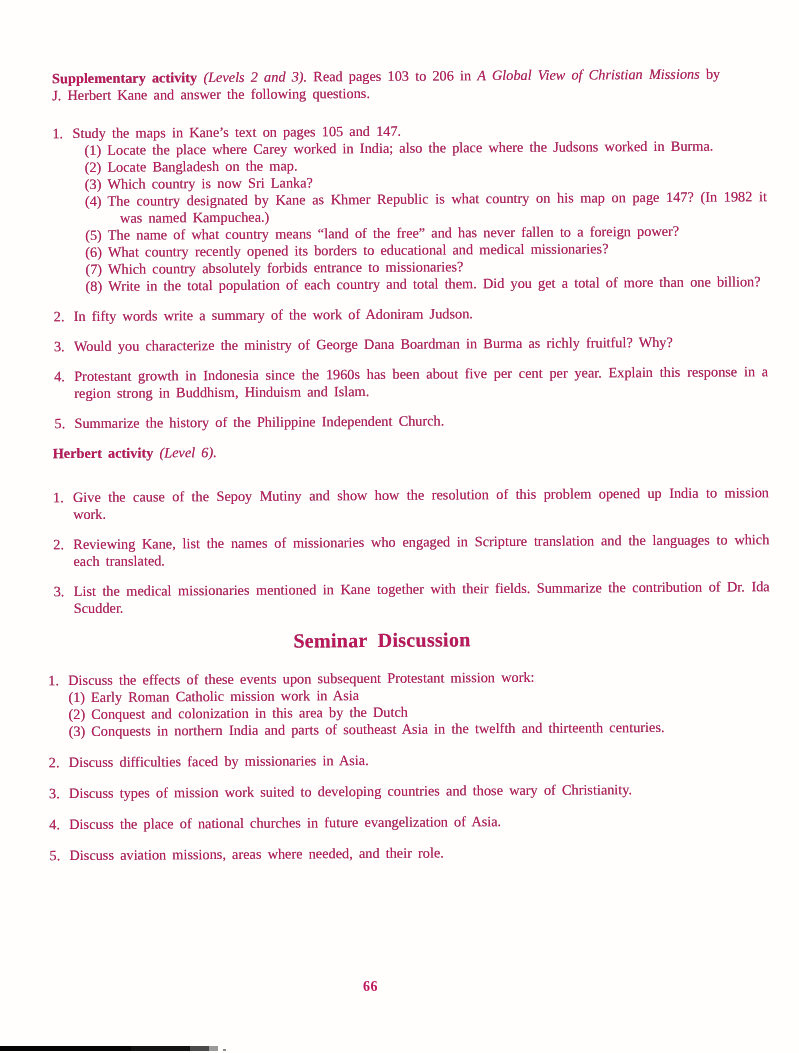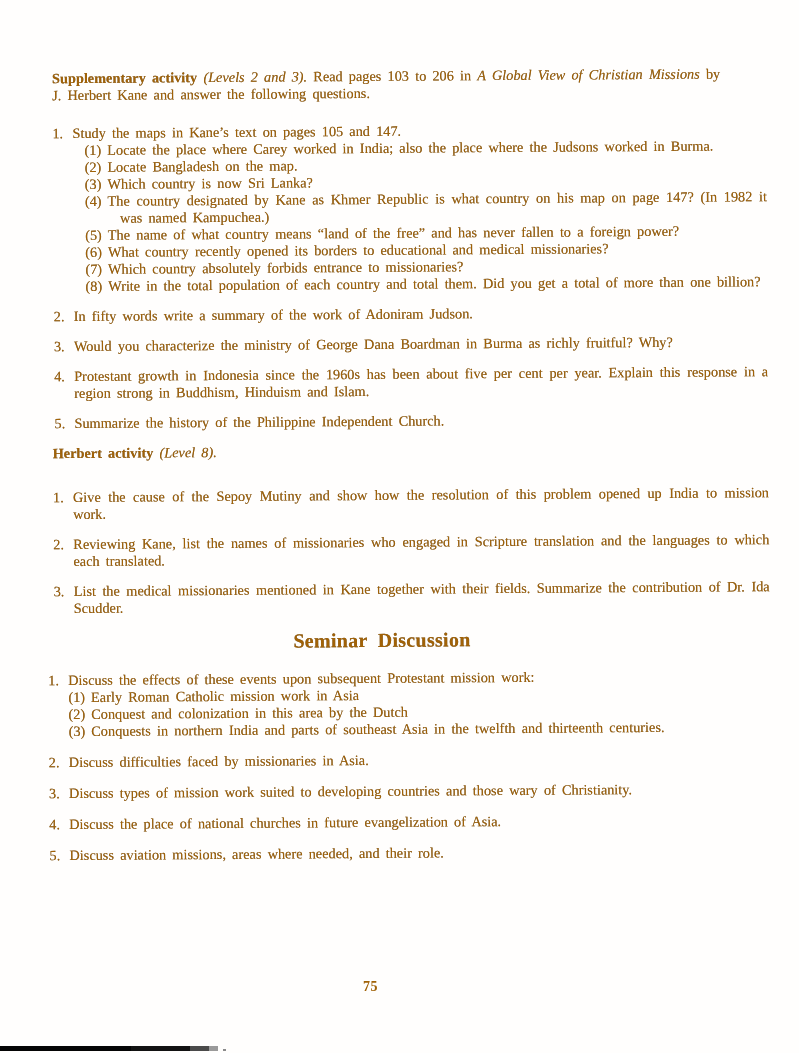--- a/index.html
+++ b/index.html
@@ -3,21 +3,21 @@
 <meta charset="utf-8">
 <style>
   html, body { margin: 0; padding: 0; background: #ffffff; }
   .page {
     position: relative;
     width: 799px;
     height: 1053px;
     background: #fffefd;
     overflow: hidden;
     font-family: "Liberation Serif", "DejaVu Serif", serif;
-    color: #a16207;
+    color: #be185d;
   }
   .content {
     position: absolute;
     left: 0;
     top: 70px;
     width: 799px;
     font-size: 14.3px;
     line-height: 17px;
     word-spacing: 0.18em;
     transform: rotate(-0.4deg);
@@ -123,21 +123,21 @@
       </div>
       <div class="item">
         <span class="num">5.</span>
         <div class="body">Summarize the history of the Philippine Independent Church.</div>
       </div>
     </div>
 
     <div class="sec adv">
       <p class="sec-head">
         <b>Herbert activity</b>
-        <i>(Level 8).</i>
+        <i>(Level 6).</i>
       </p>
       <div class="item">
         <span class="num">1.</span>
         <div class="body">Give the cause of the Sepoy Mutiny and show how the resolution of this problem opened up India to mission work.</div>
       </div>
       <div class="item">
         <span class="num">2.</span>
         <div class="body">Reviewing Kane, list the names of missionaries who engaged in Scripture translation and the languages to which each translated.</div>
       </div>
       <div class="item">
@@ -171,16 +171,16 @@
         <span class="num">4.</span>
         <div class="body">Discuss the place of national churches in future evangelization of Asia.</div>
       </div>
       <div class="item">
         <span class="num">5.</span>
         <div class="body">Discuss aviation missions, areas where needed, and their role.</div>
       </div>
     </div>
   </div>
 
-  <div class="page-number">75</div>
+  <div class="page-number">66</div>
   <div class="scan-bar"></div>
   <div class="scan-speck"></div>
 </div>
 
 </body></html>

